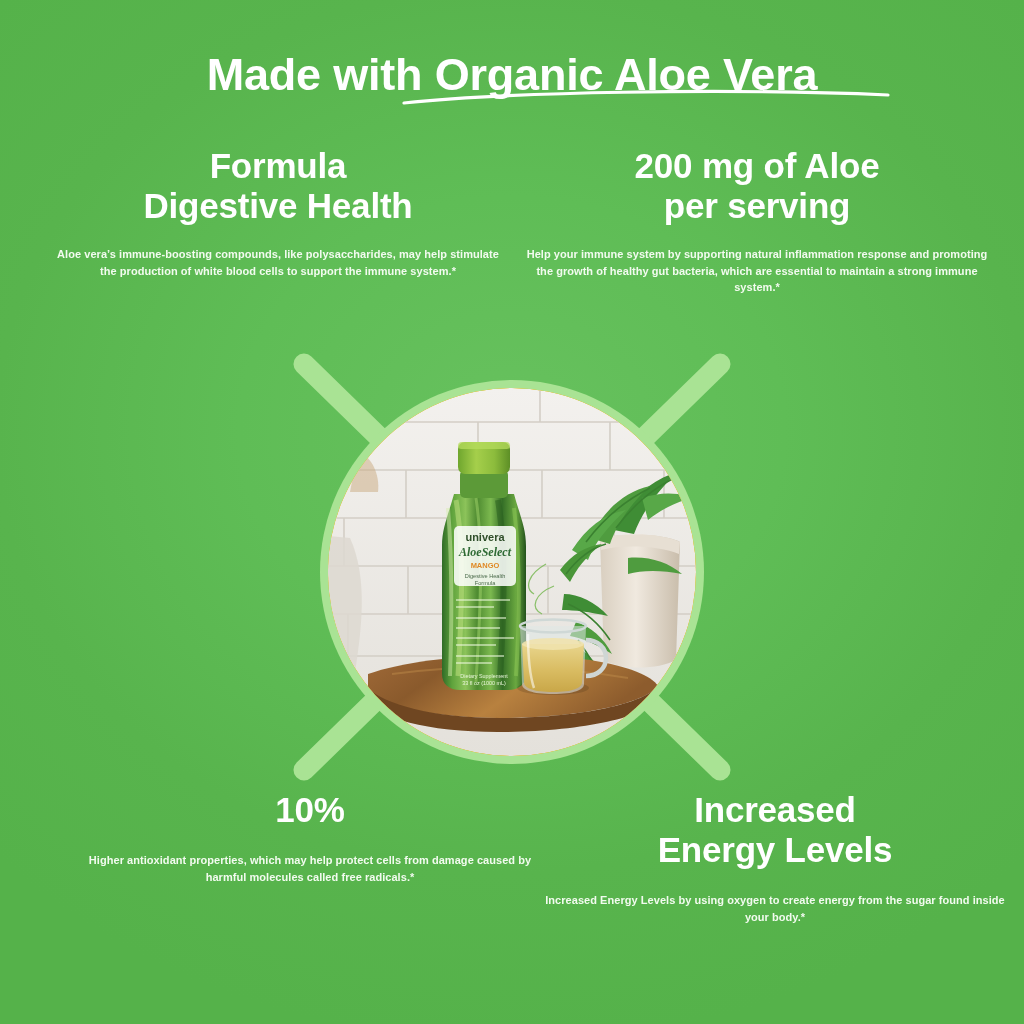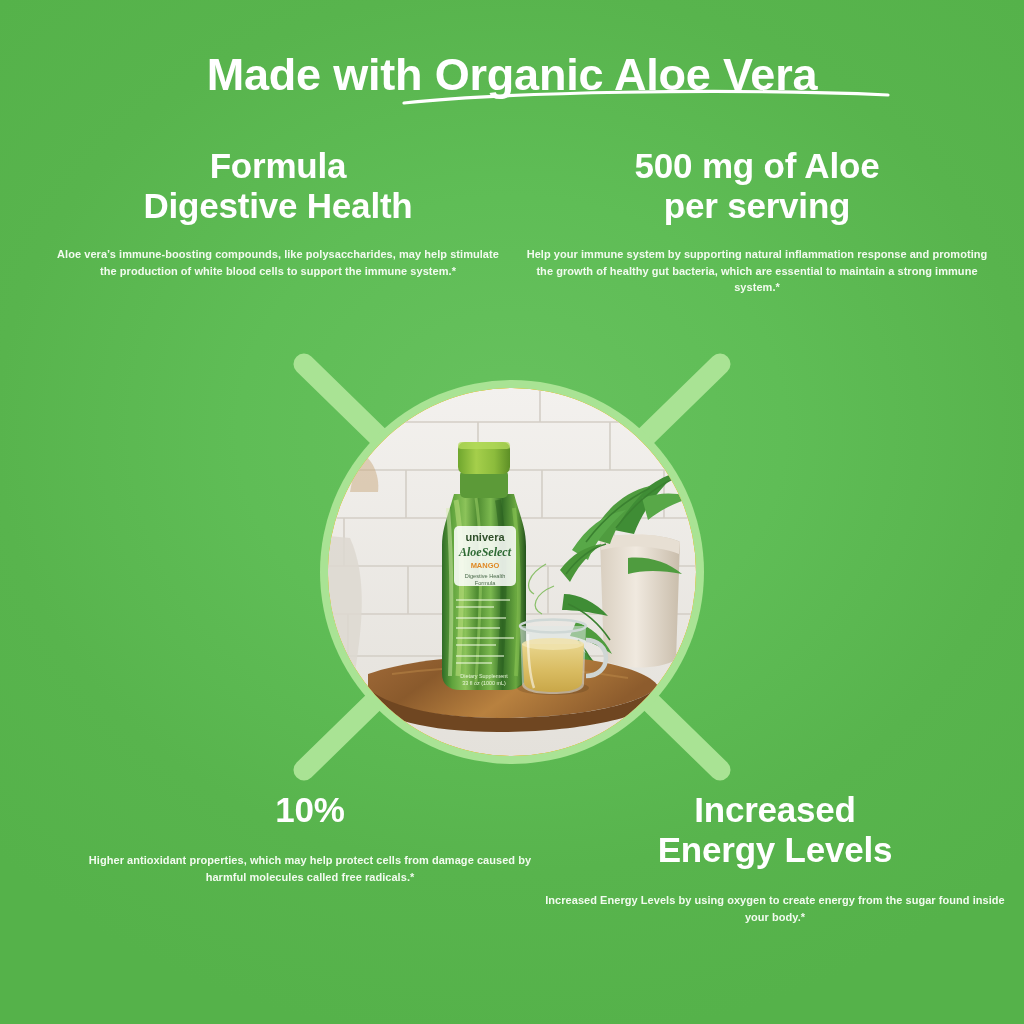--- a/index.html
+++ b/index.html
@@ -124,21 +124,21 @@
   <div class="quad quad-tl">
     <h2 class="quad-heading">
       <span>Formula</span><br>
       <span>Digestive Health</span>
     </h2>
     <p class="quad-body">Aloe vera’s immune-boosting compounds, like polysaccharides, may help stimulate the production of white blood cells to support the immune system.*</p>
   </div>
 
   <div class="quad quad-tr">
     <h2 class="quad-heading">
-      <span>500 mg of Aloe</span><br>
+      <span>200 mg of Aloe</span><br>
       <span>per serving</span>
     </h2>
     <p class="quad-body">Help your immune system by supporting natural inflammation response and promoting the growth of healthy gut bacteria, which are essential to maintain a strong immune system.*</p>
   </div>
 
   <div class="center-graphic">
 
     <svg class="x-lines" viewBox="0 0 540 540">
       <g stroke="#a9e394" stroke-width="21" stroke-linecap="round" fill="none">
         <line x1="62" y1="67" x2="478" y2="473"></line>

